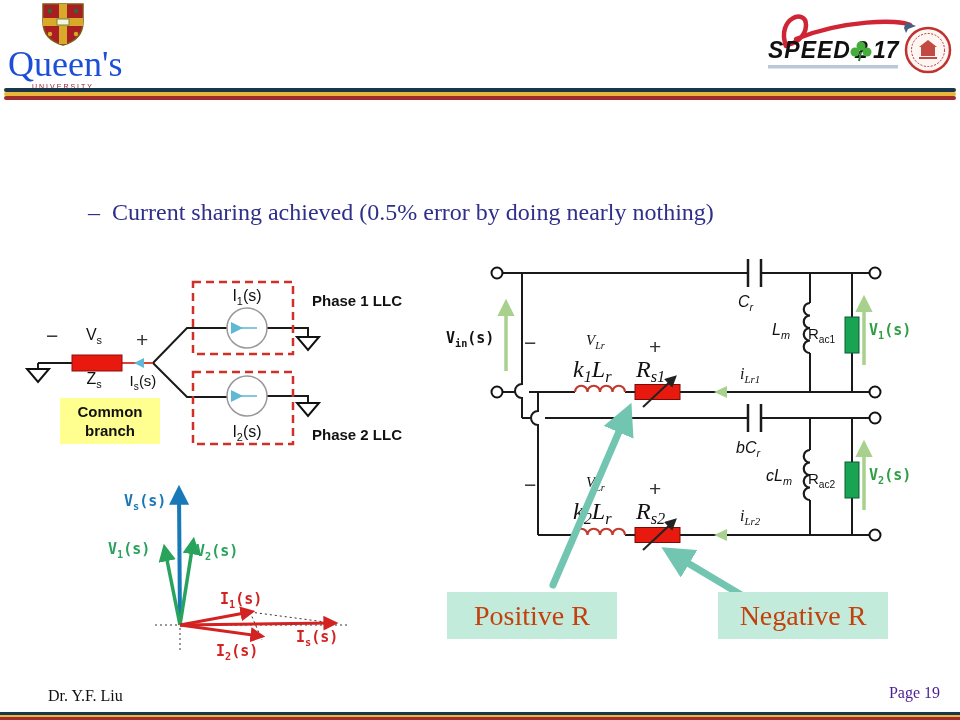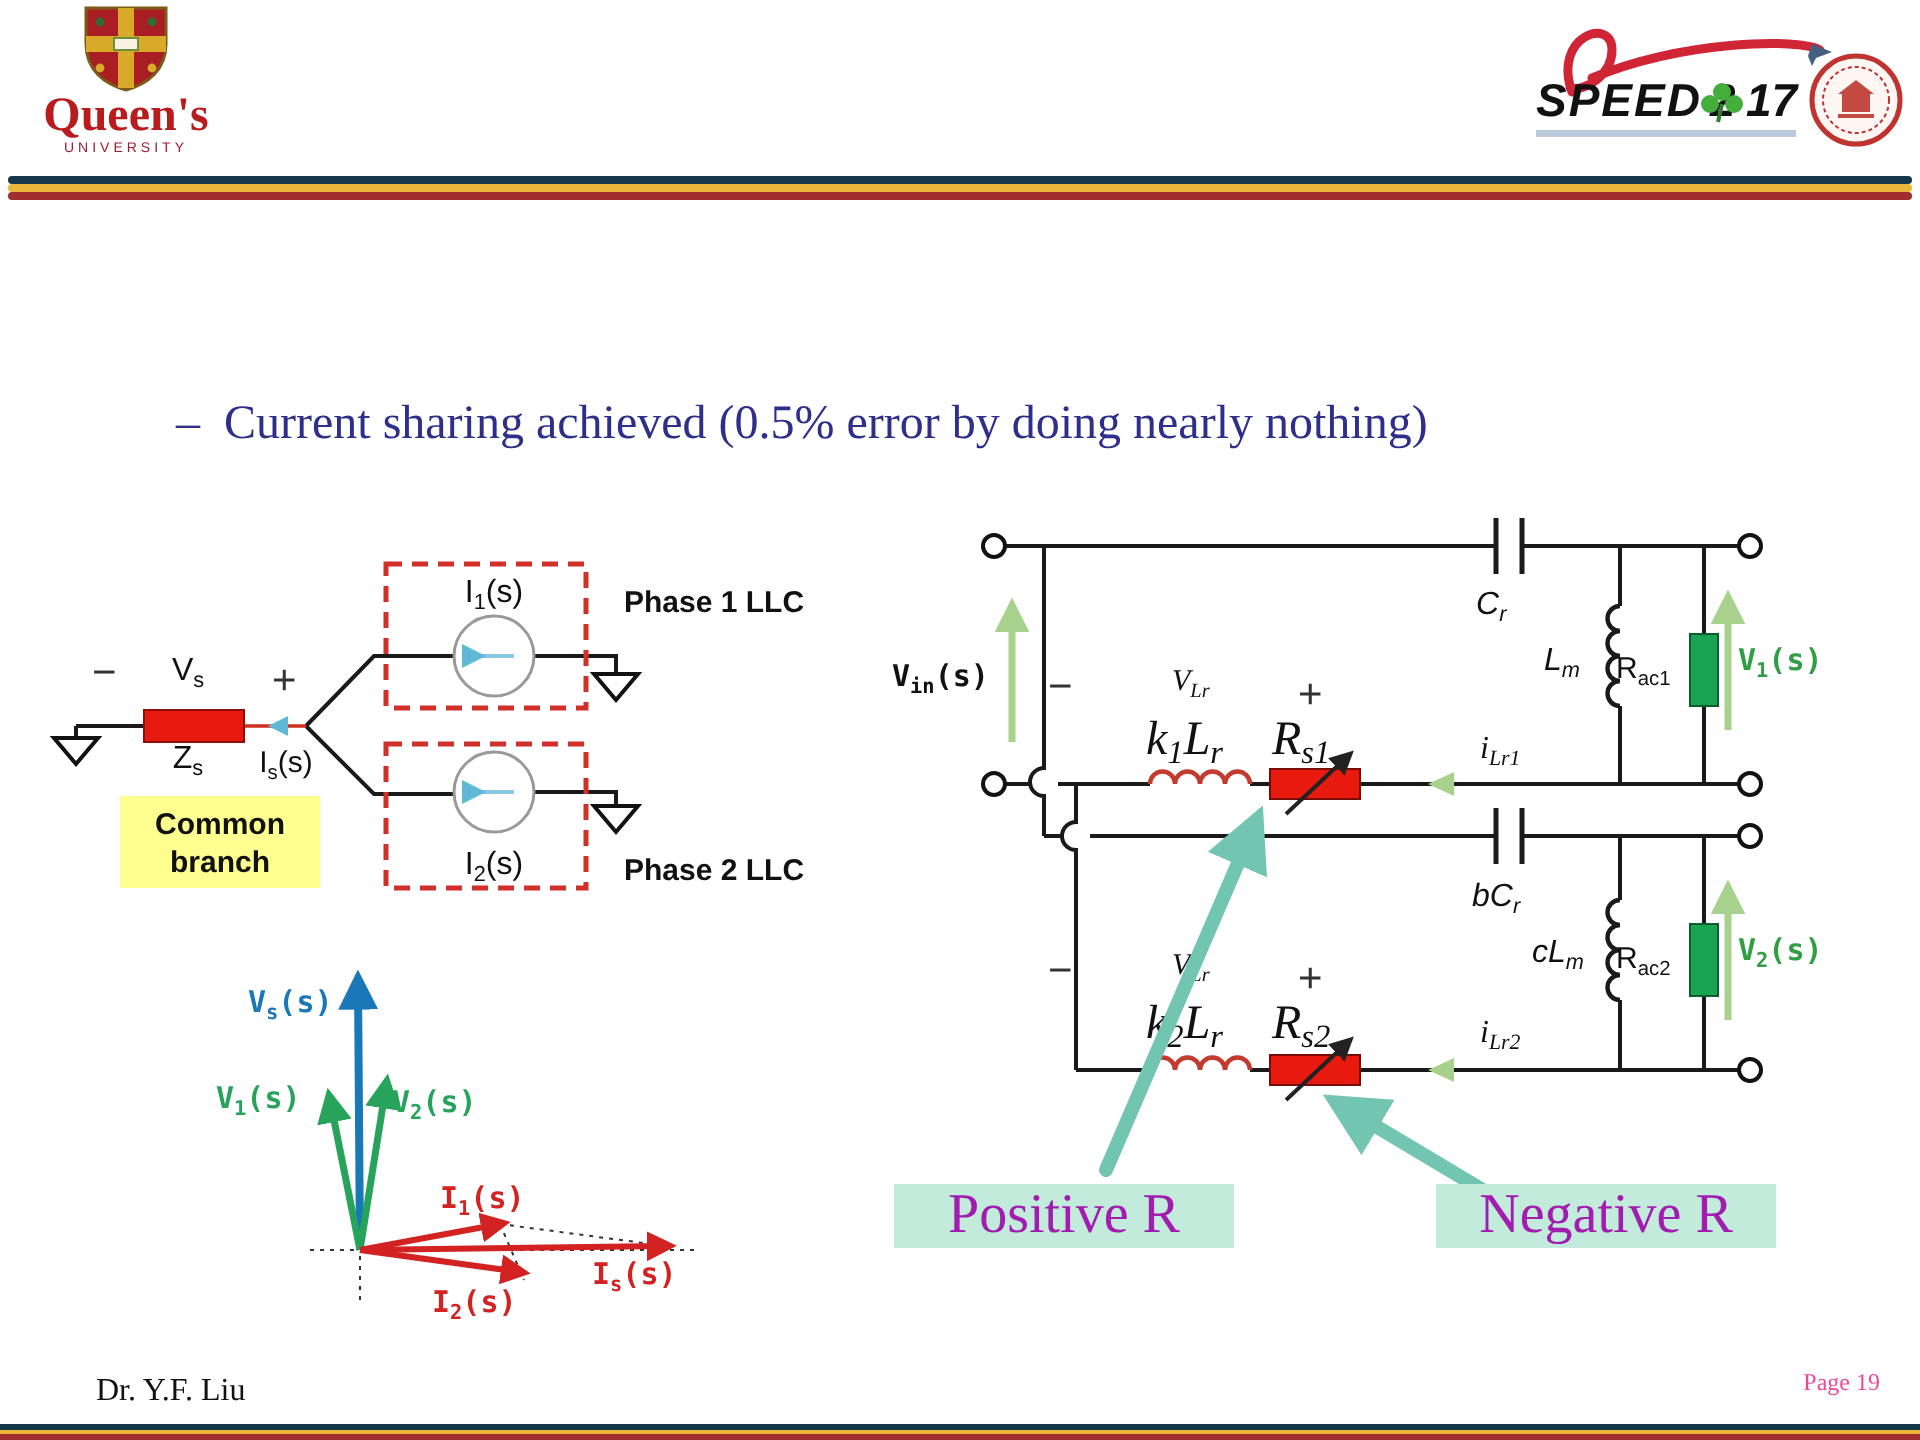--- a/index.html
+++ b/index.html
@@ -1,36 +1,36 @@
 <!DOCTYPE html>
 <html><head>
 <meta charset="utf-8">
 <style>
   html,body{margin:0;padding:0;background:#888;}
   #slide{position:relative;width:960px;height:720px;background:#ffffff;overflow:hidden;
          font-family:"Liberation Serif",serif;}
   .abs{position:absolute;}
   
   #queens-block{left:8px;top:2px;width:110px;height:84px;text-align:center;}
-  #queens-word{font-family:"Liberation Serif",serif;font-weight:bold;font-size:24px;color:#b91c1c;line-height:1;}
+  #queens-word{font-family:"Liberation Serif",serif;font-weight:normal;font-size:36px;color:#1d4ed8;line-height:1;}
   #queens-univ{font-family:"Liberation Sans",sans-serif;font-size:7px;letter-spacing:2px;color:#9e1b30;margin-top:1px;}
   #slide-title{left:130px;top:20px;width:620px;text-align:center;font-weight:bold;font-size:40px;color:#a01c30;letter-spacing:.5px;}
   
   .bar{left:4px;width:952px;height:4px;border-radius:2px;}
   
   #bullet-main{left:42px;top:131px;font-size:31px;color:#2e2e8b;width:880px;}
   #bullet-main .dot{margin-right:22px;}
   #bullet-sub{left:88px;top:185px;font-size:24px;color:#2e2e8b;width:850px;margin-top:14px;}
   #bullet-sub .dash{margin-right:12px;}
   
-  .callout{width:170px;height:32px;background:#c3ebdc;color:#a21caf;font-size:28px;
+  .callout{width:170px;height:47px;background:#c3ebdc;color:#c2410c;font-size:28px;
            display:flex;align-items:center;justify-content:center;}
   
   #footer-author{left:12px;top:687px;font-size:16px;color:#111;margin-left:36px;}
-  #footer-page{right:20px;top:684px;font-size:12px;color:#ec4899;}
+  #footer-page{right:20px;top:684px;font-size:16px;color:#4c1d95;}
   
   text{fill:#111;}
   .mono15{font-family:"DejaVu Sans Mono",monospace;font-size:15px;font-weight:bold;}
   .sans15{font-family:"Liberation Sans",sans-serif;font-size:15px;}
   .sans16{font-family:"Liberation Sans",sans-serif;font-size:16px;}
   .sansb15{font-family:"Liberation Sans",sans-serif;font-size:15px;font-weight:bold;}
   .itsans16{font-family:"Liberation Sans",sans-serif;font-style:italic;font-size:16px;}
   .itserif15{font-family:"Liberation Serif",serif;font-style:italic;font-size:15px;}
   .itserif16{font-family:"Liberation Serif",serif;font-style:italic;font-size:16px;}
   .itserif24{font-family:"Liberation Serif",serif;font-style:italic;font-size:24px;}

